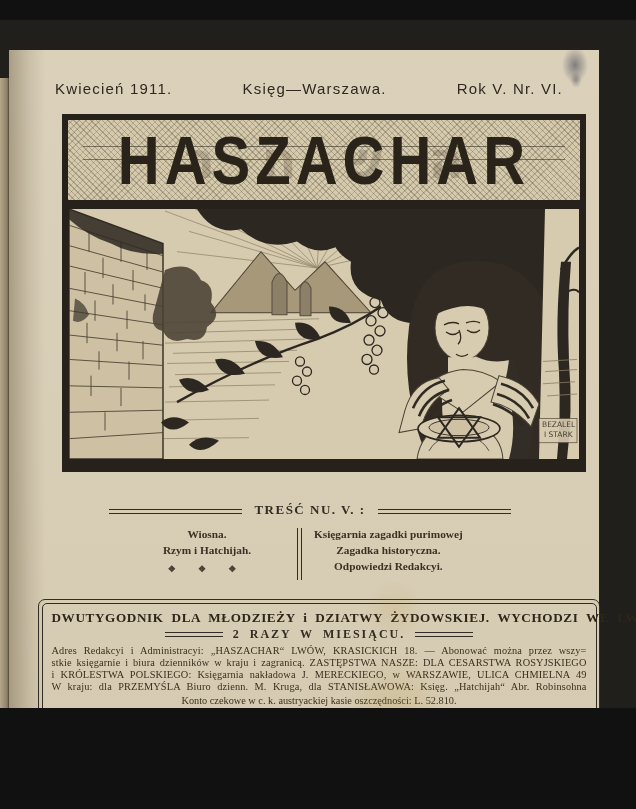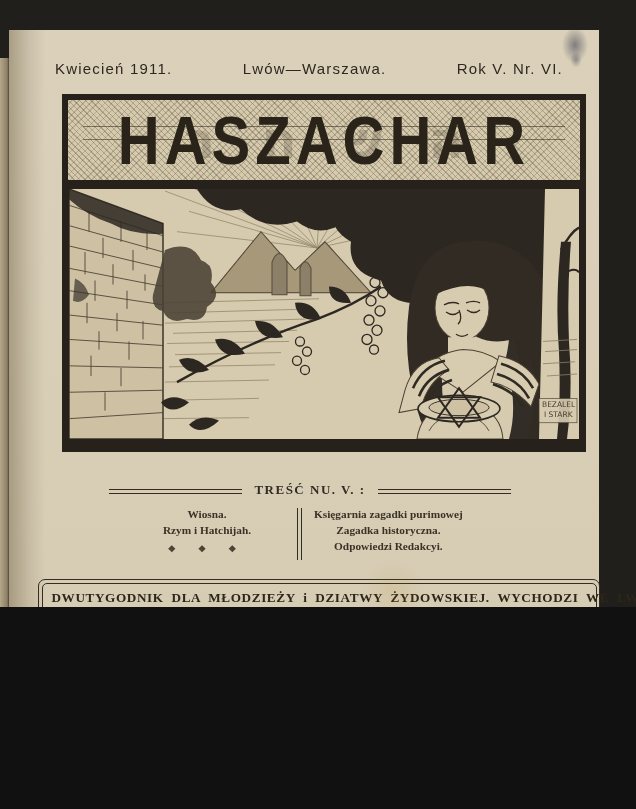--- a/index.html
+++ b/index.html
@@ -4,22 +4,22 @@
 <style>
   :root{
     --bg:#211f1b;
     --paper:#d9cfb8;
     --paper-dark:#cfc4a8;
     --ink:#332c23;
     --ink-dark:#26211a;
   }
   *{margin:0;padding:0;box-sizing:border-box;}
   html,body{background:#111;}
-  .stage{position:relative;width:636px;height:607px;background:var(--bg);overflow:hidden;
-         font-family:"Liberation Serif",serif;color:var(--ink);}
+  .stage{position:relative;width:636px;height:688px;background:var(--bg);overflow:hidden;
+         font-family:"Liberation Serif",serif;color:var(--ink);margin-top:20px;}
   .left-page-edge{position:absolute;left:0;top:58px;width:9px;height:751px;
          background:linear-gradient(90deg,#b5a789,#96real 0);
          background:linear-gradient(90deg,#b5a789 0%,#8d7f66 80%,#4a4233 100%);}
   .paper{position:absolute;left:9px;top:30px;width:590px;height:741px;
          background:linear-gradient(180deg,#dbd1bb 0%,#d8ceb6 55%,#d5cab1 100%);}
   .gutter{position:absolute;left:0;top:0;bottom:0;width:36px;pointer-events:none;
          background:linear-gradient(90deg,rgba(95,80,52,.40),rgba(95,80,52,.14) 55%,rgba(95,80,52,0));}
 
   
   .header-row{position:absolute;left:46px;right:36px;top:30px;display:flex;
@@ -92,21 +92,21 @@
 <body>
 
 <div class="stage">
   <div class="left-page-edge"></div>
 
   <div class="paper">
     <div class="gutter"></div>
 
     <div class="header-row">
       <span>Kwiecień 1911.</span>
-      <span>Lwów—Warszawa.</span>
+      <span>Księg—Warszawa.</span>
       <span>Rok V. Nr. VI.</span>
     </div>
     <div class="pen-mark"></div>
 
     <div class="masthead">
       <div class="band">
         <div class="band-line"></div>
         <div class="hebrew">השחר</div>
         <div class="title">HASZACHAR</div>
       </div>

